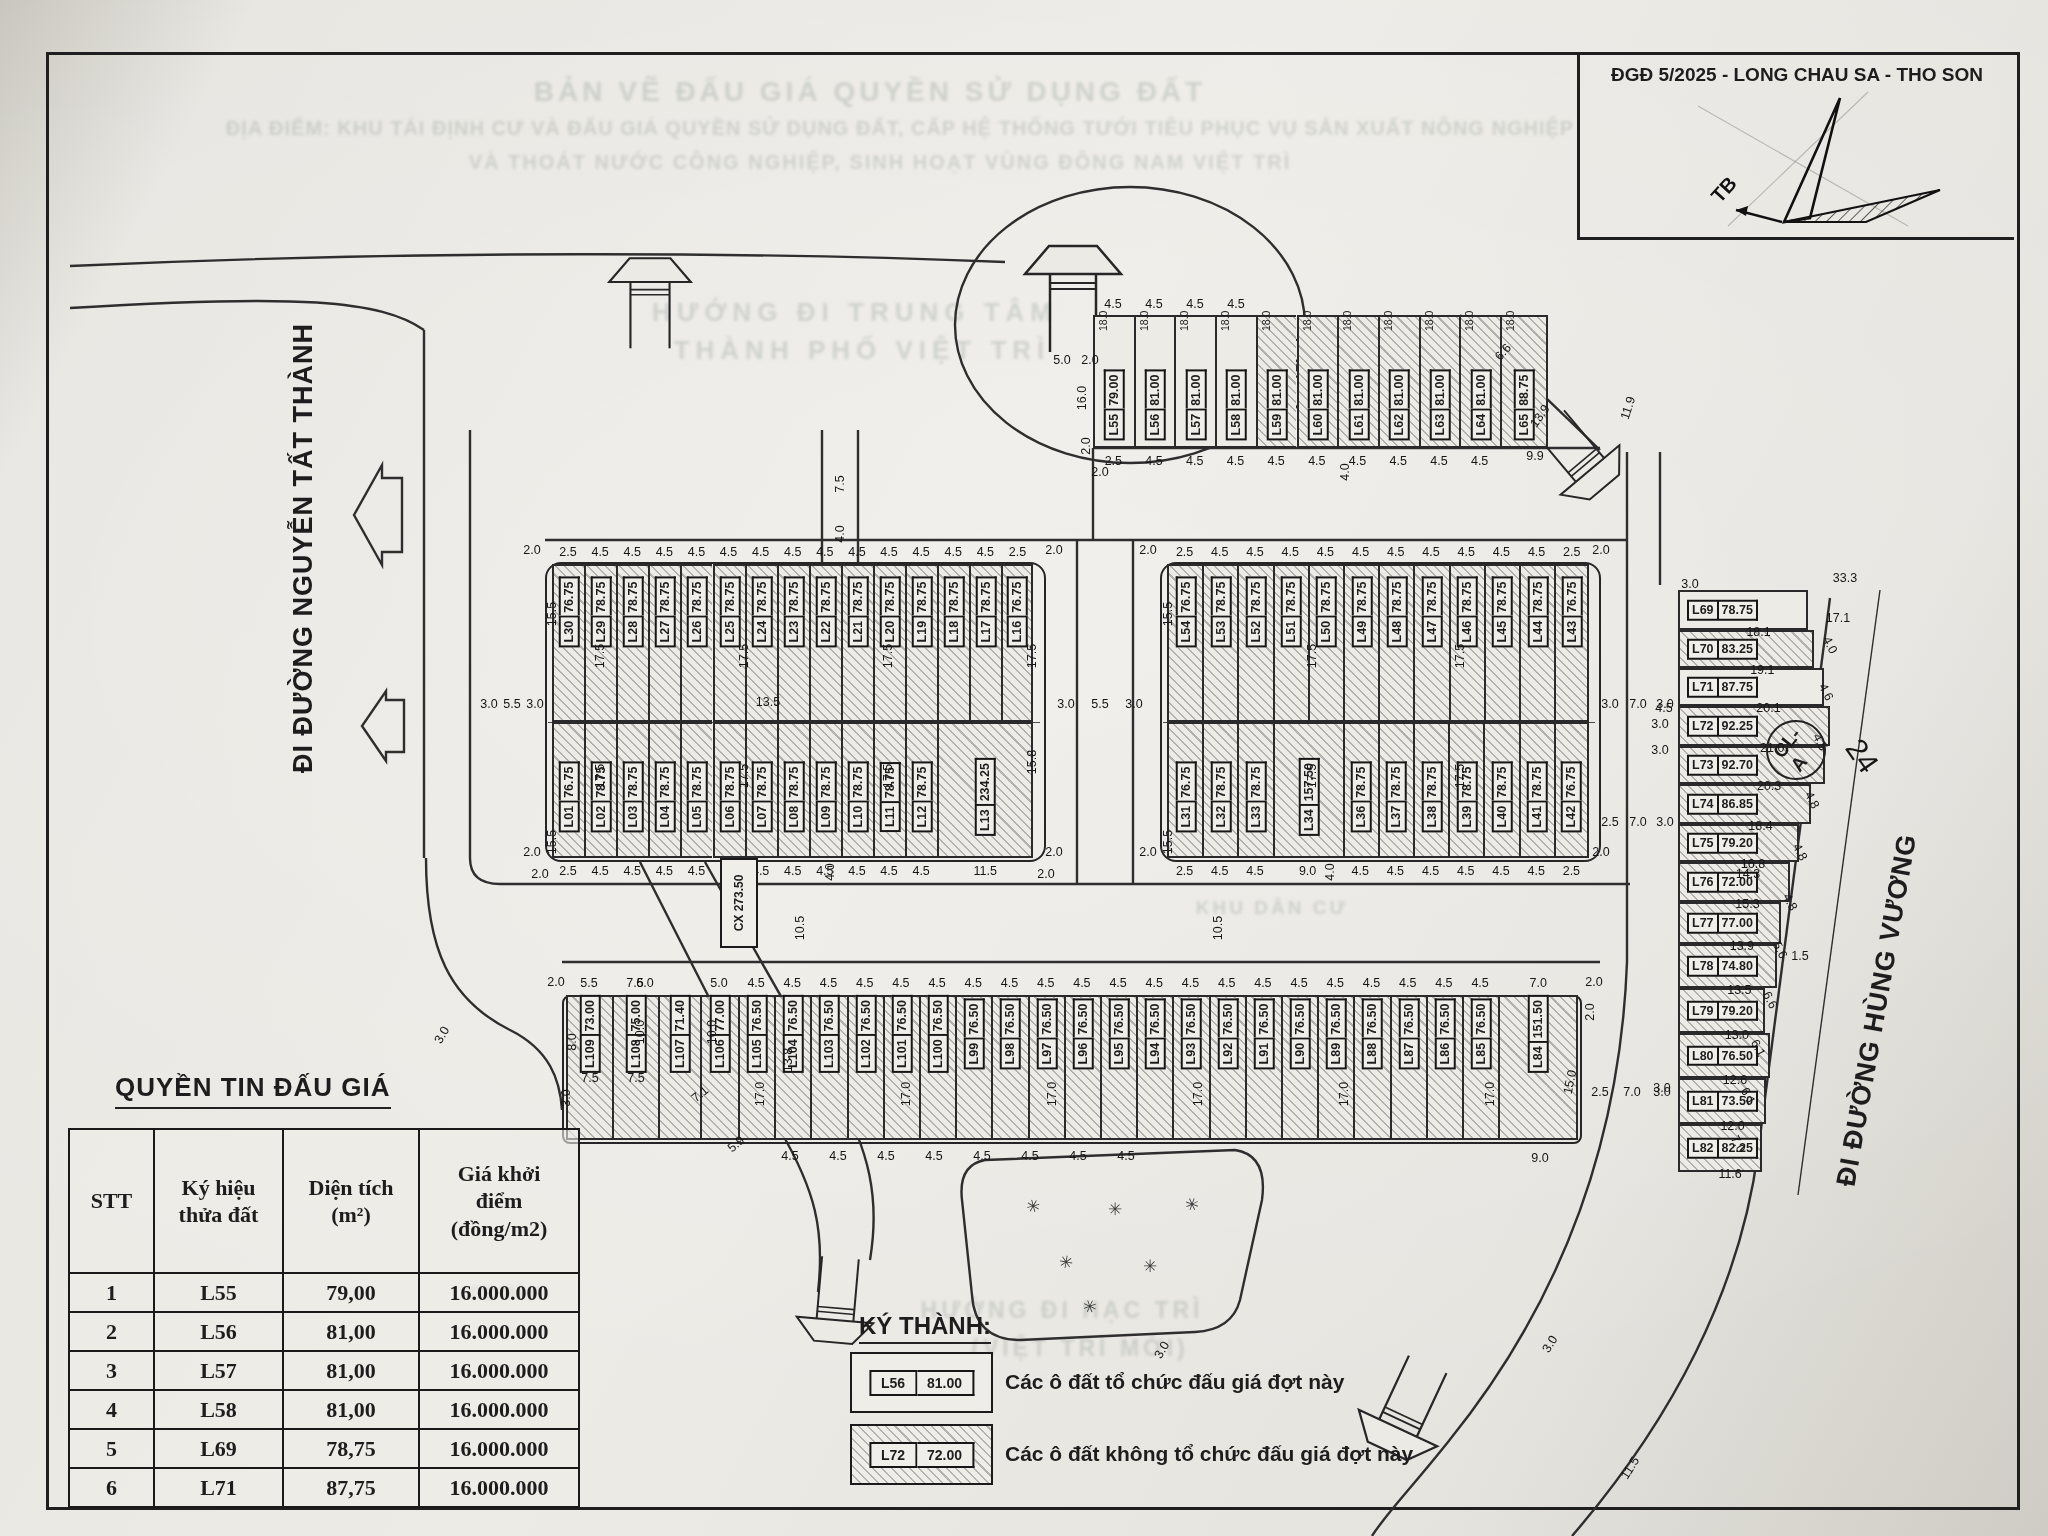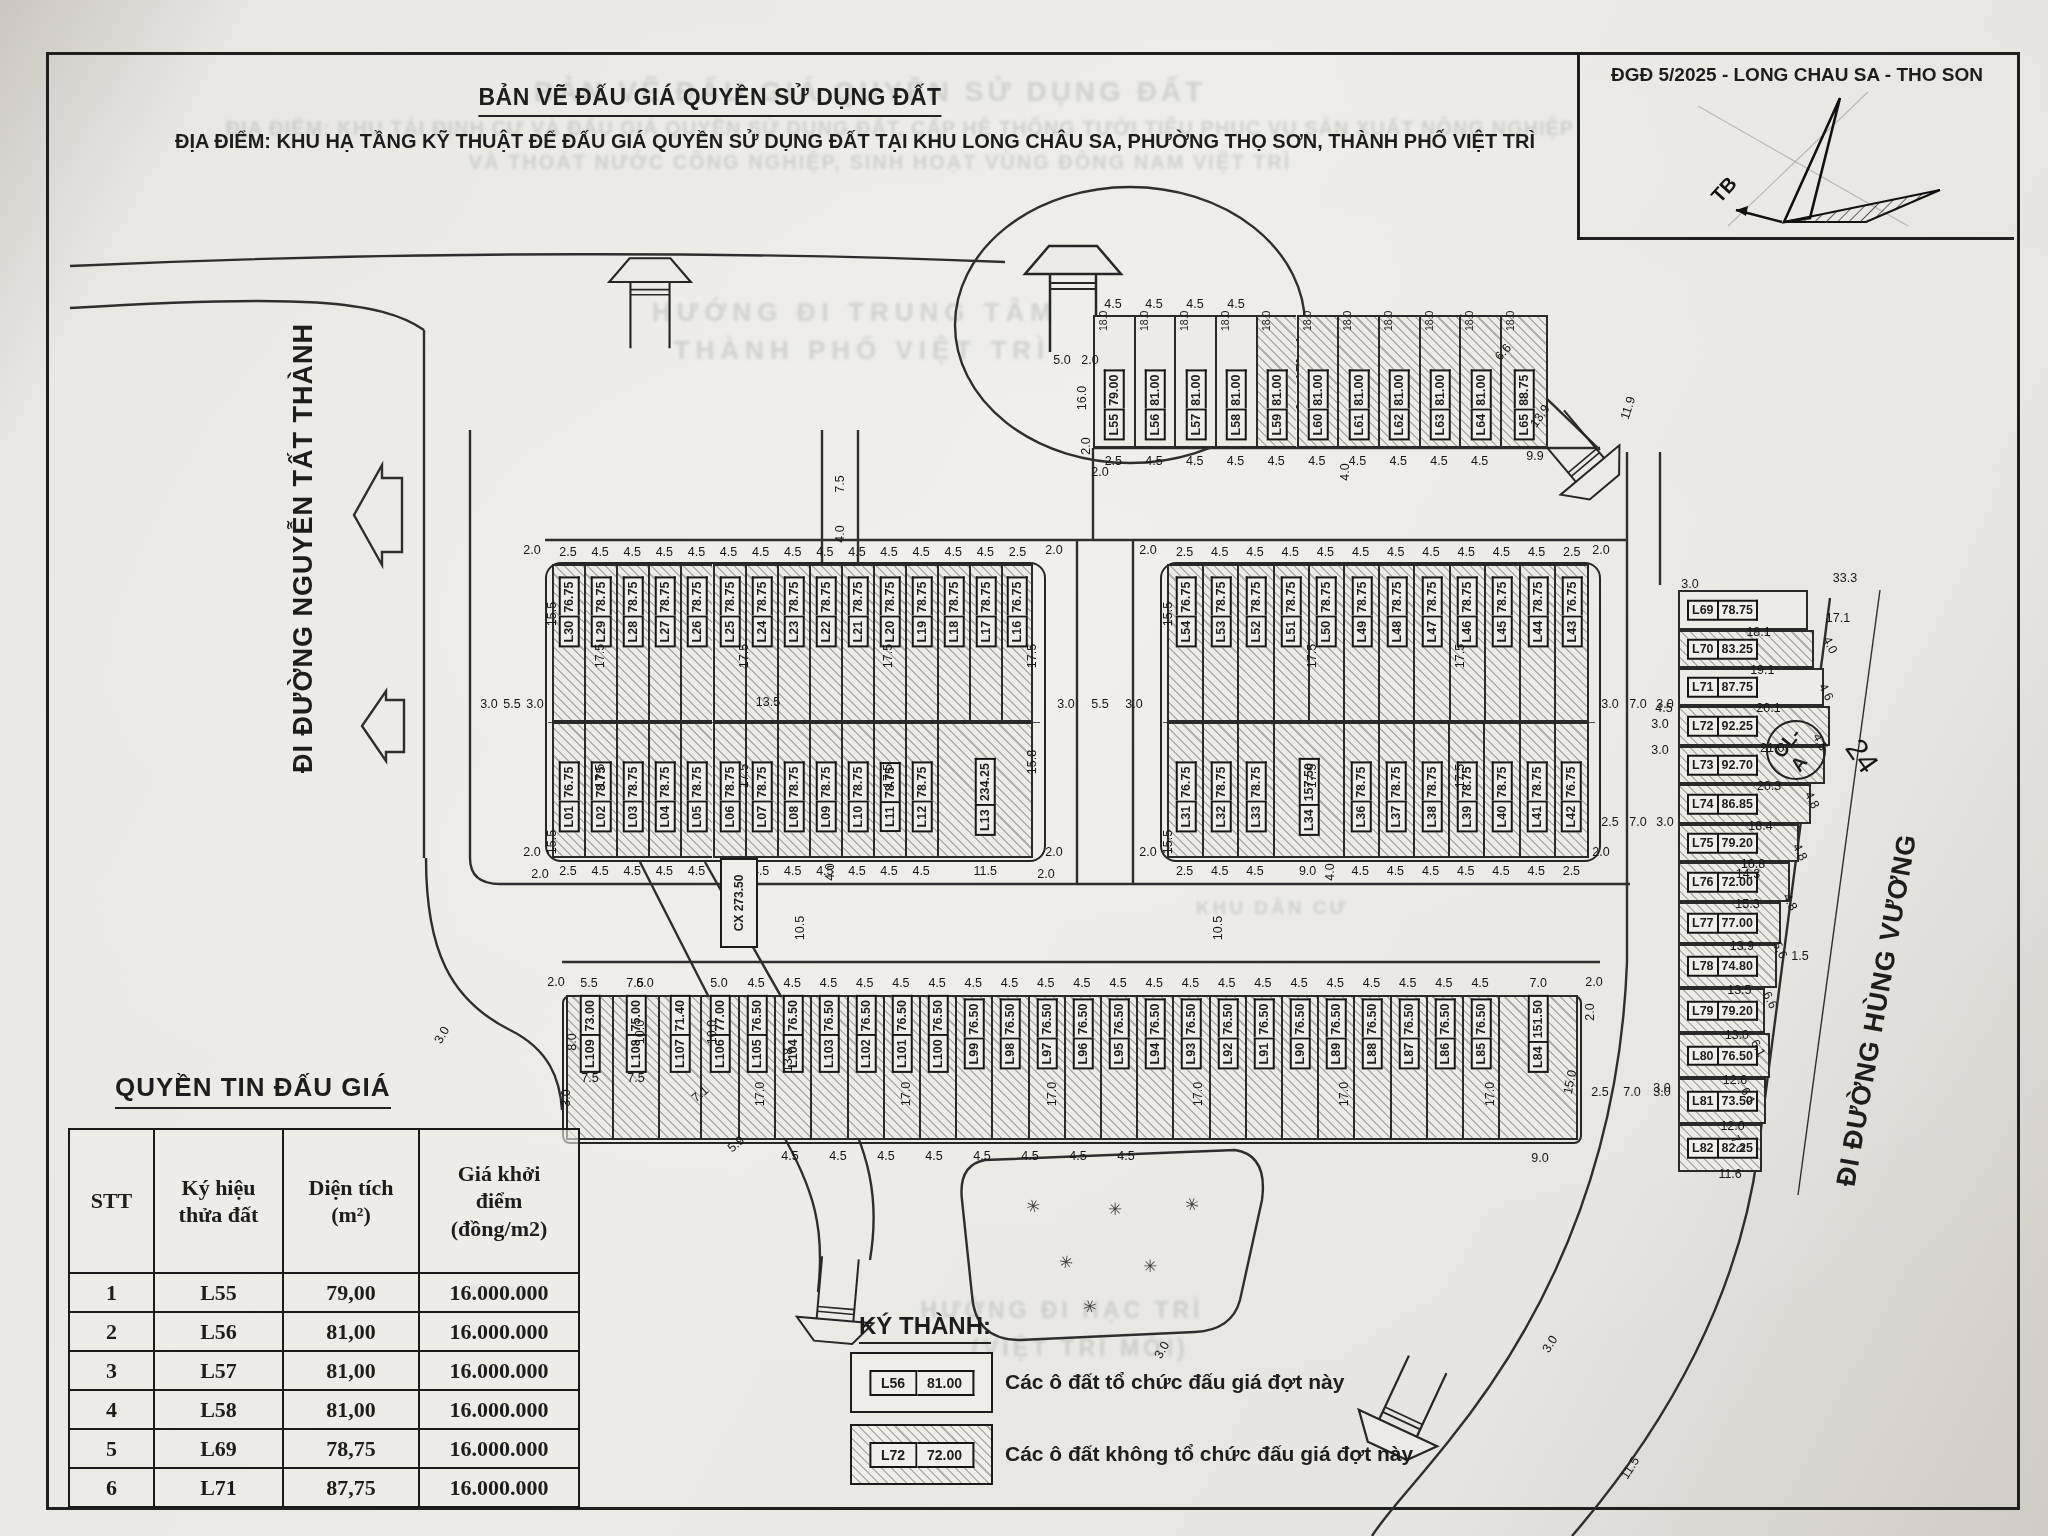--- a/index.html
+++ b/index.html
@@ -117,22 +117,20 @@
       <text x="1115" y="1215">✳</text>
       <text x="1190" y="1210" transform="rotate(20 1190 1210)">✳</text>
       <text x="1065" y="1268" transform="rotate(10 1065 1268)">✳</text>
       <text x="1150" y="1272">✳</text>
       <text x="1092" y="1312" transform="rotate(-20 1092 1312)">✳</text>
     </g>
   </svg>
 
   <div class="frame" style="left:46px;top:52px;width:1968px;height:1452px;"></div>
 
-  <div class="doc-title">BẢN VẼ ĐẤU GIÁ QUYỀN SỬ DỤNG ĐẤT</div>
-  <div class="doc-subtitle">ĐỊA ĐIỂM: KHU HẠ TẦNG KỸ THUẬT ĐỂ ĐẤU GIÁ QUYỀN SỬ DỤNG ĐẤT TẠI KHU LONG CHÂU SA, PHƯỜNG THỌ SƠN, THÀNH PHỐ VIỆT TRÌ</div>
 
   <div class="stamp">
     <span class="stamp-text">ĐGĐ 5/2025 - LONG CHAU SA - THO SON</span>
     <svg width="420" height="150" viewBox="0 0 420 150" style="position:absolute;left:8px;top:34px;">
       <line x1="110" y1="20" x2="320" y2="140" stroke="#9a9a94" stroke-width="1.2" opacity="0.6"></line>
       <line x1="280" y1="6" x2="140" y2="140" stroke="#9a9a94" stroke-width="1.2" opacity="0.6"></line>
       <polygon points="196,136 252,12 222,132" fill="none" stroke="#111" stroke-width="2.6"></polygon>
       <polygon points="196,136 352,104 278,136" fill="url(#hp)" stroke="#111" stroke-width="2.2"></polygon>
       <line x1="148" y1="124" x2="194" y2="136" stroke="#111" stroke-width="2.4"></line>
       <polygon points="148,124 160,120 158,130" fill="#111"></polygon>

